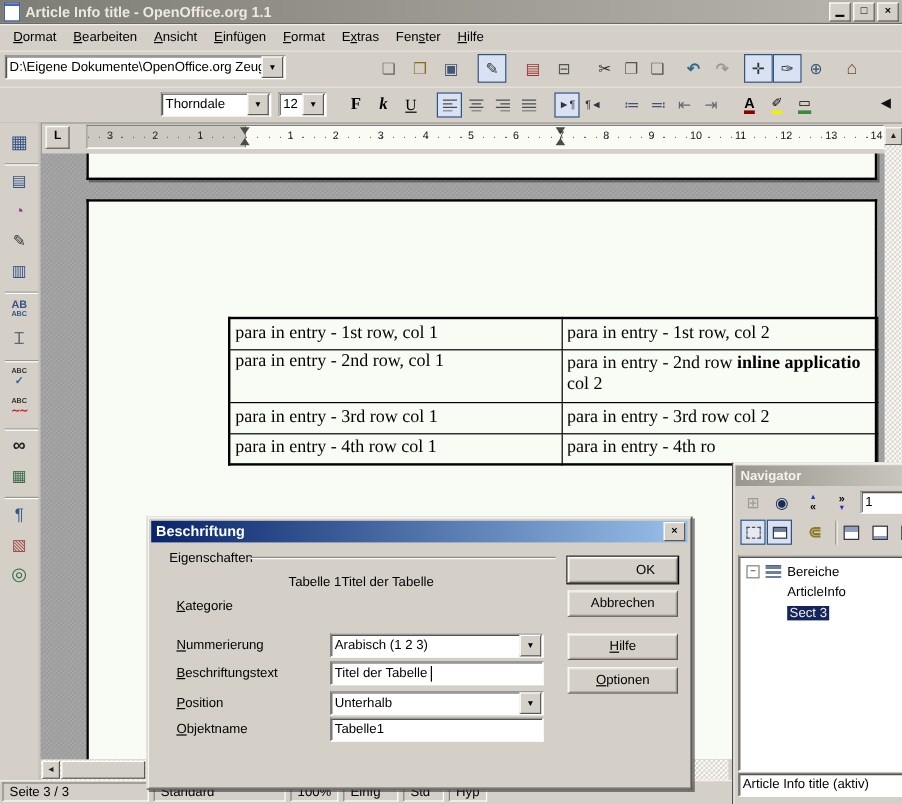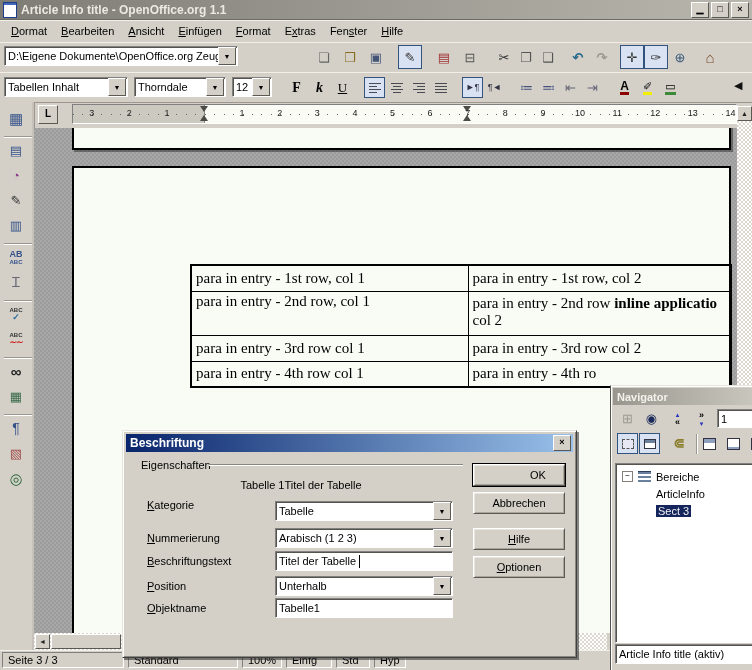--- a/index.html
+++ b/index.html
@@ -173,24 +173,20 @@
       </span>
     <span class="tbtn ab" style="left:668px;top:3px;">
         <span class="ic" style="color:#335577;">⊕</span>
       </span>
     <span class="tbtn ab" style="left:698px;top:3px;">
         <span class="ic" style="color:#7a4a2a;font-size:15px;">⌂</span>
       </span>
   </div>
 
   <div class="toolbar ab" style="left:0;top:72px;width:752px;height:30px;">
-    <div class="combo ab" style="left:4px;top:5px;width:124px;">
-      <span class="combo-text">Tabellen Inhalt</span>
-      <span class="drop">▼</span>
-    </div>
     <div class="combo ab" style="left:134px;top:5px;width:92px;">
       <span class="combo-text">Thorndale</span>
       <span class="drop">▼</span>
     </div>
     <div class="combo ab" style="left:232px;top:5px;width:40px;">
       <span class="combo-text">12</span>
       <span class="drop">▼</span>
     </div>
     <span class="tbtn sm ab" style="left:286px;top:5px;">
         <span class="ic" style="font-family:'Liberation Serif',serif;font-weight:bold;font-size:14px;">F</span>
@@ -417,24 +413,20 @@
   <div class="dialog ab" style="left:122px;top:430px;width:453px;height:226px;z-index:30;">
     <div class="dlg-title">
       <span class="t">Beschriftung</span>
       <span class="wbtn">×</span>
     </div>
     <span class="ab" style="left:18px;top:28px;"><span>Eigenschaften</span></span>
     <div class="etch ab" style="left:86px;top:33px;width:254px;"></div>
     <div class="ab" style="left:16px;top:48px;width:324px;text-align:center;">Tabelle 1Titel der Tabelle</div>
 
     <span class="ab" style="left:24px;top:68px;"><i style="font-style:normal;"></i><u>K</u><i style="font-style:normal;">ategorie</i></span>
-    <div class="field ab" style="left:152px;top:70px;width:178px;">
-      <span class="combo-text">Tabelle</span>
-      <span class="drop">▼</span>
-    </div>
 
     <span class="ab" style="left:24px;top:101px;"><i style="font-style:normal;"></i><u>N</u><i style="font-style:normal;">ummerierung</i></span>
     <div class="field ab" style="left:152px;top:97px;width:178px;">
       <span class="combo-text">Arabisch (1 2 3)</span>
       <span class="drop">▼</span>
     </div>
 
     <span class="ab" style="left:24px;top:124px;"><i style="font-style:normal;"></i><u>B</u><i style="font-style:normal;">eschriftungstext</i></span>
     <div class="field ab" style="left:152px;top:120px;width:178px;">
       <span class="combo-text" style="flex:none;">Titel der Tabelle</span>

